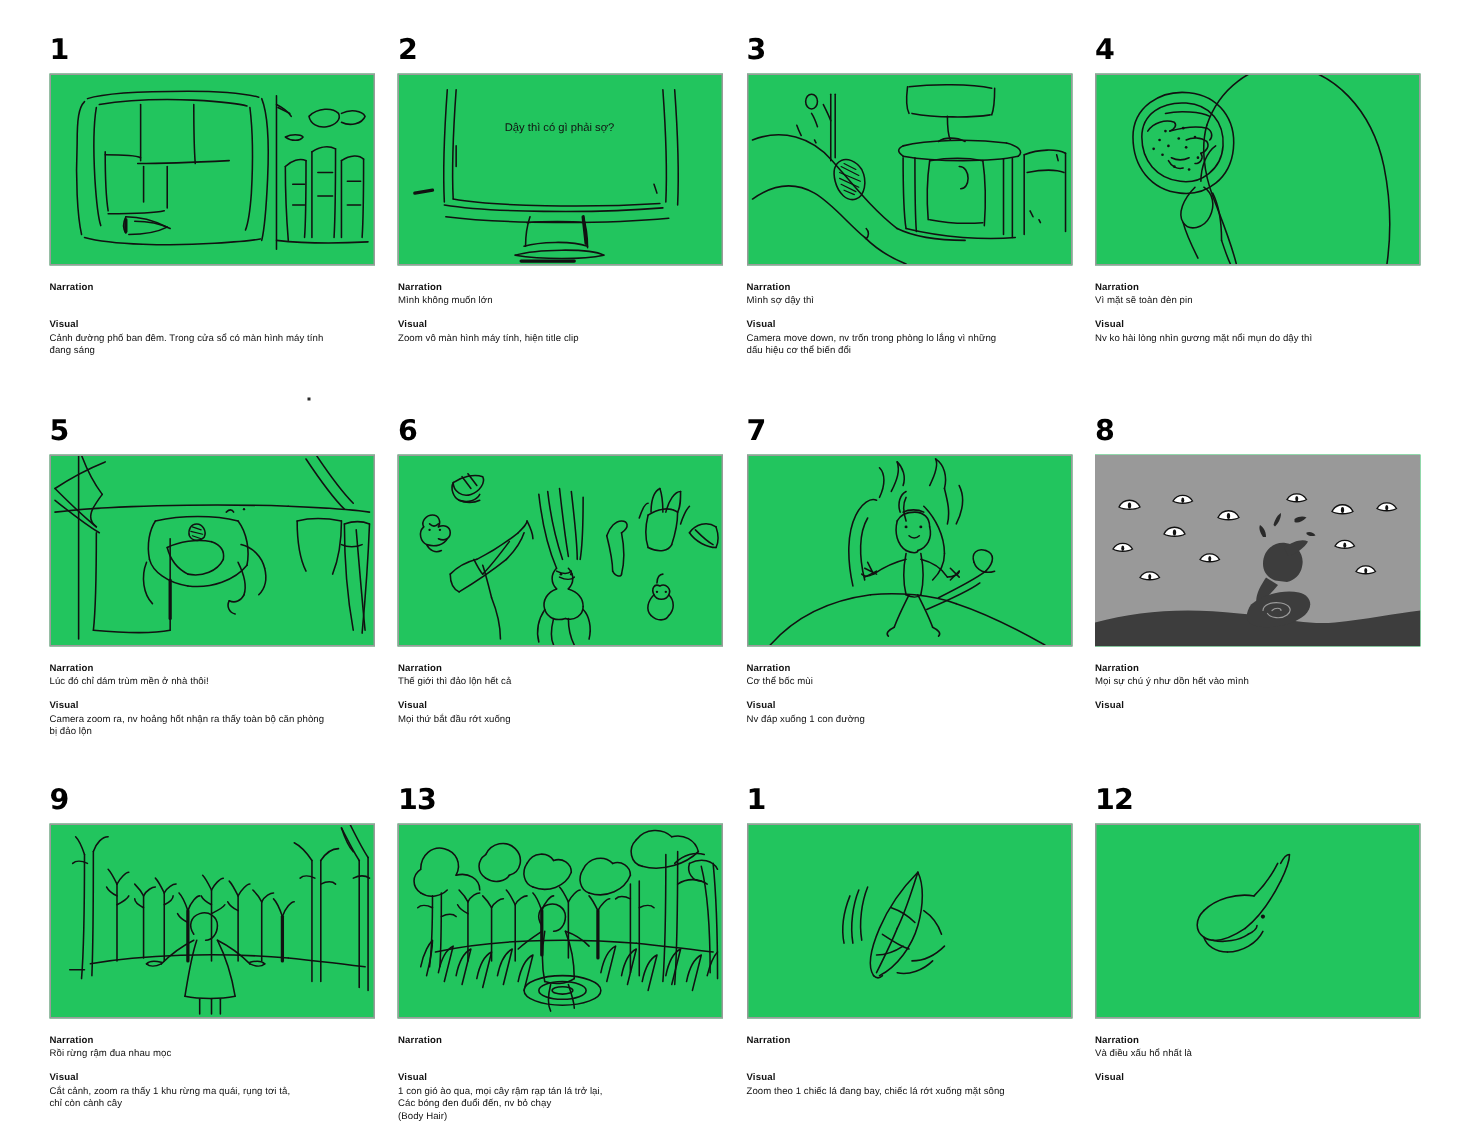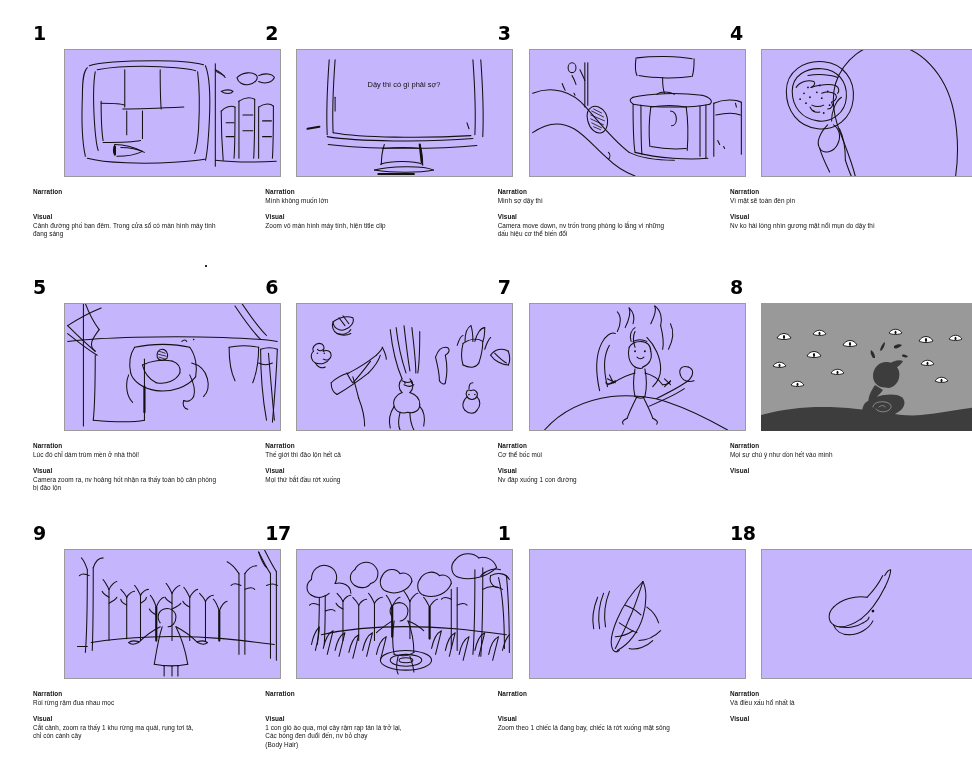--- a/index.html
+++ b/index.html
@@ -42,25 +42,24 @@
     line-height: 19px;
     color: #000000;
     letter-spacing: -0.5px;
     margin: 0 0 5px 0;
     height: 20px;
   }
   .frame {
     width: 217px;
     height: 128px;
     border: 1px solid #9b9b9b;
-    background: #c4b5fd;
+    background: #22c55e;
     box-sizing: border-box;
     overflow: hidden;
     position: relative;
-    margin-left: 31px;
   }
   .frame.row3 { height: 130px; }
   .frame svg {
     display: block;
     width: 100%;
     height: 100%;
   }
   .frame.dark {
     border: none;
   }
@@ -687,21 +686,21 @@
         </div>
         <div class="cap-block cap-visual">
           <div class="cap-label">Visual</div>
           <div class="cap-text">Cắt cảnh, zoom ra thấy 1 khu rừng ma quái,  rụng tơi tả,
 chỉ còn cành cây</div>
         </div>
       </div>
     </div>
 
     <div class="panel">
-      <div class="panel-number">17</div>
+      <div class="panel-number">13</div>
       <div class="frame row3">
         <svg viewBox="0 0 217 130">
           <path class="stroke" d="M14 30 C14 20 22 14 30 16 C38 18 42 26 38 34"></path>
           <path class="stroke" d="M38 34 C46 32 54 36 54 44"></path>
           <path class="stroke" d="M14 30 C8 34 8 42 14 46"></path>
           <path class="stroke" d="M14 46 C20 50 28 48 32 44"></path>
           <path class="stroke" d="M58 20 C62 12 72 10 78 16 C84 22 82 32 74 34"></path>
           <path class="stroke" d="M58 20 C52 24 52 32 58 36"></path>
           <path class="stroke" d="M58 36 C64 40 72 38 74 34"></path>
           <path class="stroke" d="M86 26 C90 18 100 18 104 24"></path>
@@ -820,21 +819,21 @@
           <div class="cap-empty"></div>
         </div>
         <div class="cap-block cap-visual">
           <div class="cap-label">Visual</div>
           <div class="cap-text">Zoom theo 1 chiếc lá đang bay, chiếc lá rớt xuống mặt sông</div>
         </div>
       </div>
     </div>
 
     <div class="panel">
-      <div class="panel-number">18</div>
+      <div class="panel-number">12</div>
       <div class="frame row3">
         <svg viewBox="0 0 217 130">
           <path class="stroke" d="M124 26 C126 22 128 20 130 20 C130 24 128 30 124 38"></path>
           <path class="stroke" d="M124 38 C118 50 110 62 100 70"></path>
           <path class="stroke" d="M100 70 C88 78 78 80 72 76"></path>
           <path class="stroke" d="M72 76 C66 72 66 64 72 58"></path>
           <path class="stroke" d="M72 58 C80 50 94 46 106 48"></path>
           <path class="stroke" d="M106 48 C112 42 118 34 122 26"></path>
           <path class="stroke" d="M72 76 C74 82 80 86 88 86"></path>
           <path class="stroke" d="M88 86 C98 86 108 80 112 72"></path>

